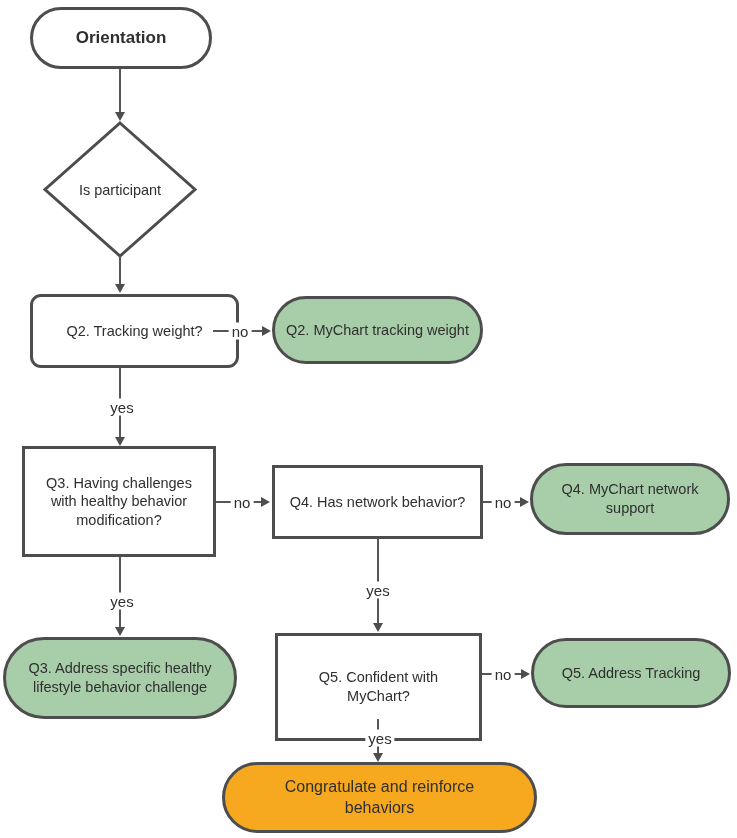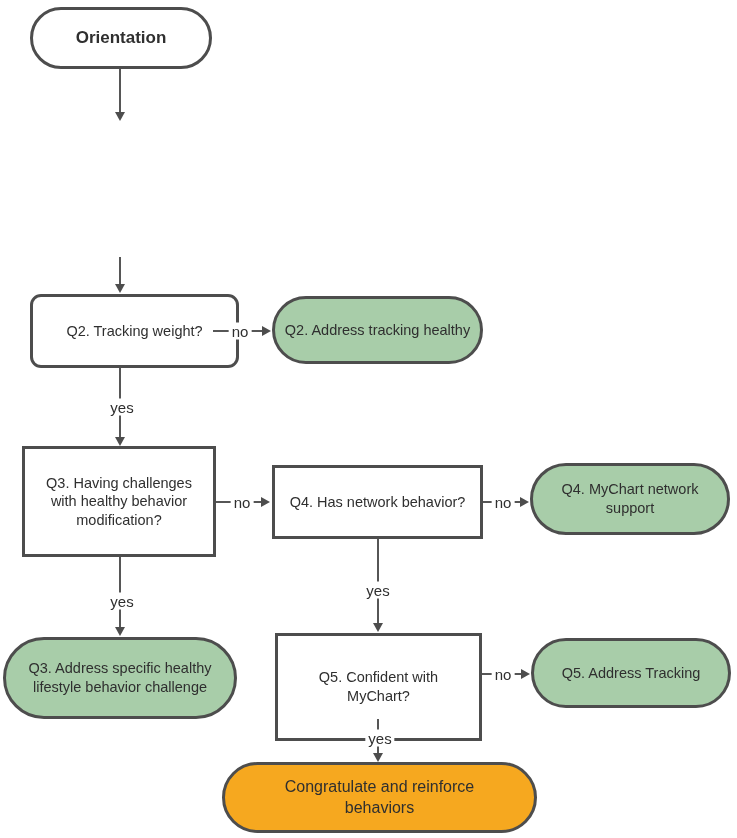--- a/index.html
+++ b/index.html
@@ -60,33 +60,39 @@
 
 <div class="canvas">
 
   <div class="node pill white start">
     <span>Orientation</span>
   </div>
 
   <div class="vline" style="left:119px;top:69px;height:45px;"></div>
   <div class="arrow-down" style="left:115px;top:112px;"></div>
 
+  <div class="diamond-wrap">
+    <svg width="154" height="137" viewBox="0 0 154 137">
+      <polygon points="77,2 152,68.5 77,135 2,68.5" fill="#ffffff" stroke="#4d4d4d" stroke-width="3"></polygon>
+    </svg>
+    <div class="diamond-label">Is participant</div>
+  </div>
 
   <div class="vline" style="left:119px;top:257px;height:28px;"></div>
   <div class="arrow-down" style="left:115px;top:284px;"></div>
 
   <div class="node rect q2">
     <span>Q2. Tracking weight?</span>
   </div>
 
   <div class="hline" style="left:213px;top:330px;width:50px;"></div>
   <div class="arrow-right" style="left:262px;top:326px;"></div>
   <span class="edge-label" style="left:240px;top:331px;">no</span>
   <div class="node pill green q2-address">
-    <span>Q2. Address tracking healthy</span>
+    <span>Q2. MyChart tracking weight</span>
   </div>
 
   <div class="vline" style="left:119px;top:368px;height:70px;"></div>
   <div class="arrow-down" style="left:115px;top:437px;"></div>
   <span class="edge-label" style="left:122px;top:407px;">yes</span>
 
   <div class="node rect q3">
     <span>Q3. Having challenges with healthy behavior modification?</span>
   </div>
 

